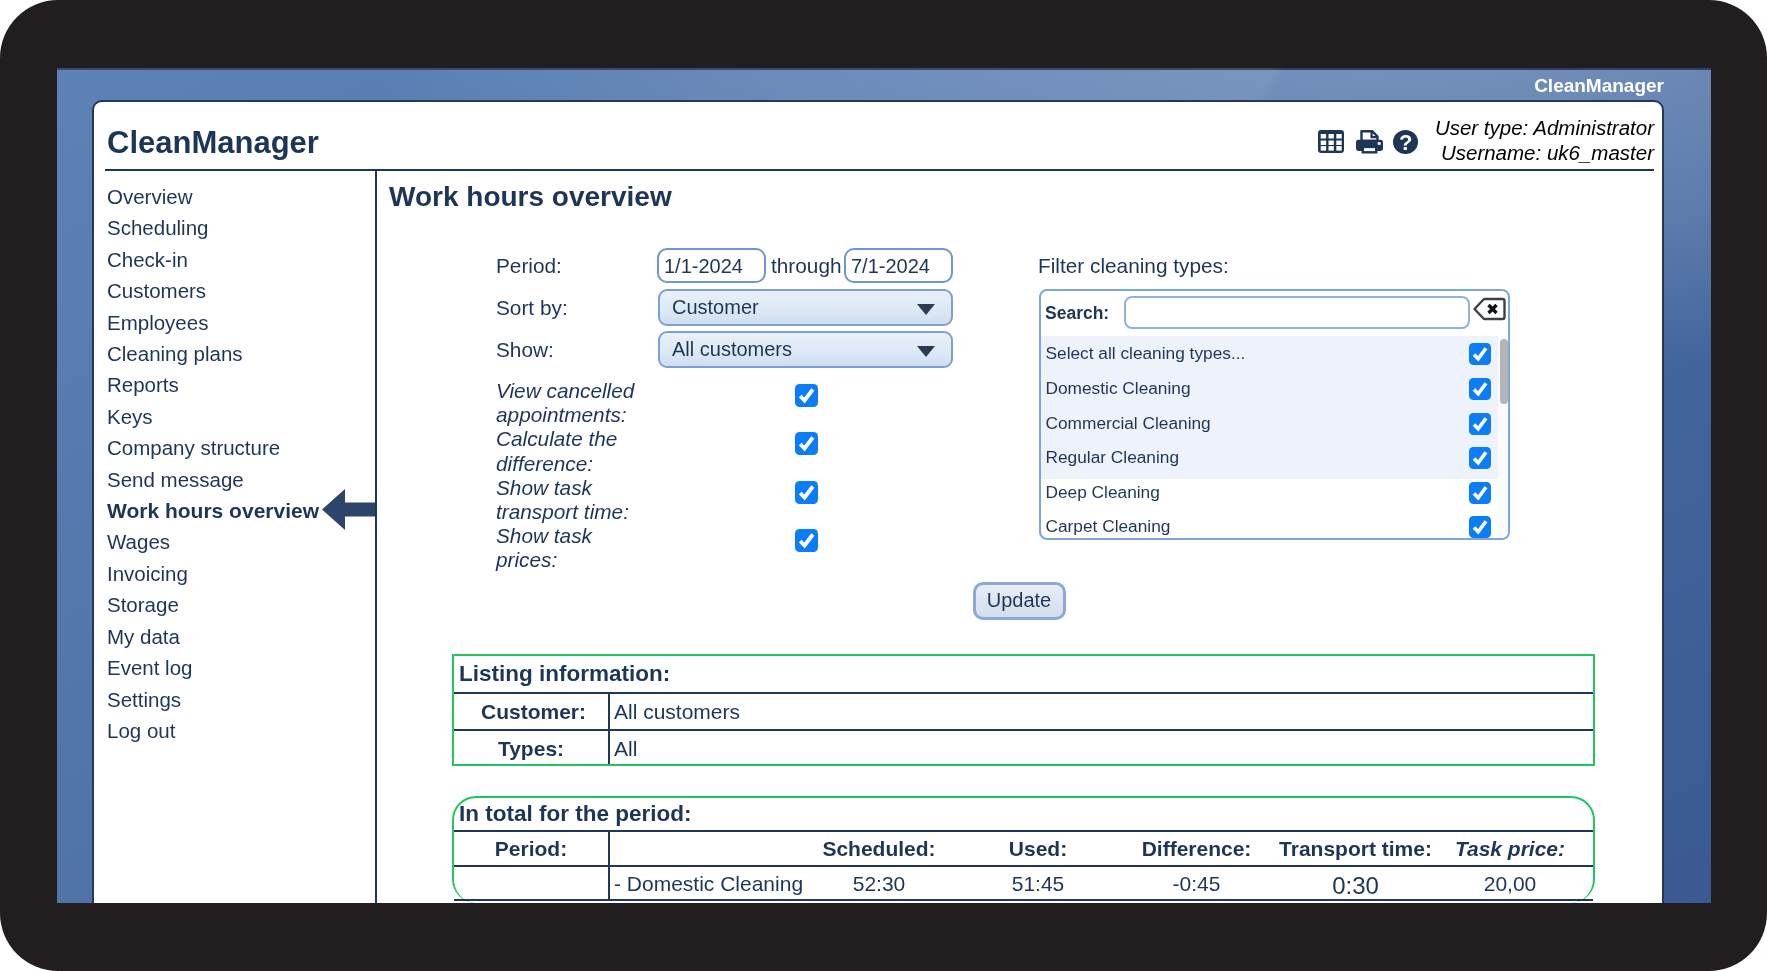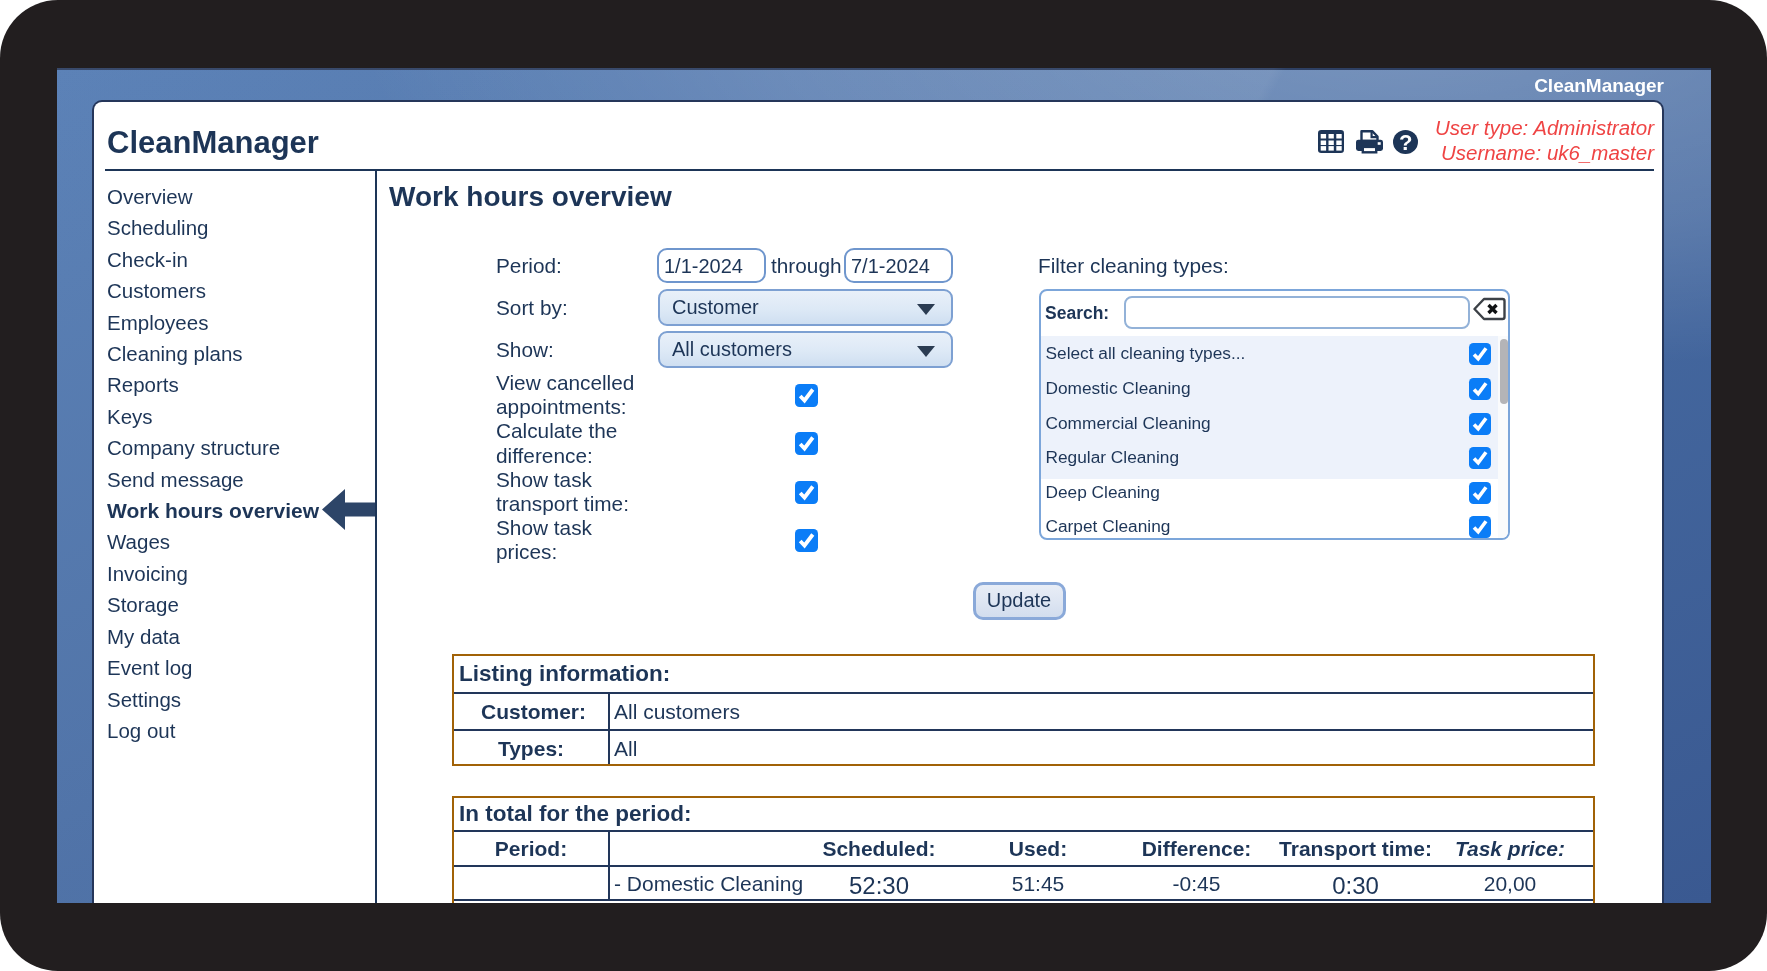--- a/index.html
+++ b/index.html
@@ -14,21 +14,21 @@
            background:linear-gradient(118deg, rgba(255,255,255,0.05) 0%, rgba(255,255,255,0.05) 58%, rgba(255,255,255,0) 58.6%); }
   .bandtitle { position:absolute; top:75px; left:1533px; width:131px; text-align:right;
                font-size:19px; font-weight:bold; color:#fff; letter-spacing:0px; }
   .panel { position:absolute; left:92px; top:100px; width:1572px; height:803px; background:#fff;
            border:2px solid #25365a; border-bottom:none; border-radius:10px 10px 0 0; }
   .navy { color:#1d3557; }
   .logo { position:absolute; left:107px; top:125px; font-size:31px; font-weight:bold; color:#1d3557; }
   .hr { position:absolute; left:105px; top:169px; width:1549px; height:2px; background:#1d3557; }
   .vdivider { position:absolute; left:375px; top:171px; width:2px; height:732px; background:#1d3557; }
   .userinfo { position:absolute; top:115px; right:113px; text-align:right; font-style:italic;
-              font-size:20.5px; line-height:25px; color:#ef4444; }
+              font-size:20.5px; line-height:25px; color:#000000; }
   .menu { position:absolute; left:107px; top:181px; font-size:20.5px; line-height:31.4px; color:#1d3557; }
   .menu div { white-space:nowrap; }
   .menu .sel { font-weight:bold; font-size:21px; }
   .arrow { position:absolute; left:322px; top:489px; }
   .h1 { position:absolute; left:389px; top:181px; font-size:28px; font-weight:bold; color:#1d3557; }
 
   .flabel { position:absolute; left:496px; font-size:20.8px; color:#1d3557; }
   .tinput { position:absolute; width:109px; height:35px; background:#fff; border:2px solid #6f96cd;
             border-radius:10px; font-size:20px; color:#1d3557; line-height:33px; padding-left:5px; }
   .dropdown { position:absolute; left:658px; width:295px; height:37px; border:2px solid #7da0d2; border-radius:9px;
@@ -44,21 +44,21 @@
   .fpanel { position:absolute; left:1039px; top:289px; width:471px; height:251px; background:#fff;
             border:2px solid #7ca6da; border-radius:8px; overflow:hidden; }
   .slabel { position:absolute; left:4px; top:12px; font-size:17.5px; font-weight:bold; color:#1d3557; }
   .sinput { position:absolute; left:83px; top:5px; width:346px; height:33px; border:2px solid #93b2d8; border-radius:8px; background:#fff; }
   .flist { position:absolute; left:0px; top:45px; width:467px; height:143px; background:#edf2fb; }
   .frow { position:absolute; left:4.5px; font-size:17.3px; color:#1d3557; }
   .fcb { position:absolute; left:428px; width:22px; height:22px; background:#0b7df7; border-radius:4.5px; }
   .strack { position:absolute; left:457px; top:45px; width:10px; height:204px; background:#fafbfc; }
   .sthumb { position:absolute; left:458.5px; top:48px; width:8px; height:65px; background:#b4b4b7; border-radius:4px; }
 
-  .tbl { position:absolute; left:452px; width:1143px; border:2px solid #a16207; }
+  .tbl { position:absolute; left:452px; width:1143px; border:2px solid #22c55e; }
 </style>
 </head>
 <body>
   <div class="frame"></div>
   <div class="blue"></div>
   <div class="sheen"></div>
   <div class="bandtitle">CleanManager</div>
   <div class="panel"></div>
 
   <div class="logo">CleanManager</div>
@@ -129,21 +129,21 @@
       <polygon points="0,0 18,0 9,11" fill="#2b3c52"></polygon>
     </svg>
   </div>
   <div class="flabel" style="top:338px">Show:</div>
   <div class="dropdown" style="top:331px">All customers
     <svg width="18" height="11" viewBox="0 0 18 11">
       <polygon points="0,0 18,0 9,11" fill="#2b3c52"></polygon>
     </svg>
   </div>
 
-  <div class="flabel" style="top:371px; line-height:24.2px;">View cancelled<br>appointments:<br>Calculate the<br>difference:<br>Show task<br>transport time:<br>Show task<br>prices:</div>
+  <div class="flabel" style="top:379px; line-height:24.2px;font-style:italic;">View cancelled<br>appointments:<br>Calculate the<br>difference:<br>Show task<br>transport time:<br>Show task<br>prices:</div>
   <div class="cbx" style="left:795px; top:384px;">
     <svg width="23" height="23" viewBox="0 0 23 23">
       <path d="M5.2,12 L9.5,16.5 L17.8,5.5" stroke="#fff" stroke-width="3.8" fill="none"></path>
     </svg>
   </div>
   <div class="cbx" style="left:795px; top:432px;">
     <svg width="23" height="23" viewBox="0 0 23 23">
       <path d="M5.2,12 L9.5,16.5 L17.8,5.5" stroke="#fff" stroke-width="3.8" fill="none"></path>
     </svg>
   </div>
@@ -202,31 +202,31 @@
     <div style="position:absolute; left:0; top:0; width:100%; height:38px; border-bottom:2px solid #22365a;"></div>
     <div style="position:absolute; left:0; top:38px; width:100%; height:37px; border-bottom:2px solid #22365a;"></div>
     <div style="position:absolute; left:154px; top:38px; width:2px; height:70px; background:#22365a;"></div>
     <div class="navy" style="position:absolute; left:5px; top:5px; font-size:22.5px; font-weight:bold;">Listing information:</div>
     <div class="navy" style="position:absolute; left:0px; top:44px; width:159px; text-align:center; font-size:21px; font-weight:bold;">Customer:</div>
     <div class="navy" style="position:absolute; left:160px; top:44px; font-size:21px;">All customers</div>
     <div class="navy" style="position:absolute; left:0px; top:81px; width:154px; text-align:center; font-size:21px; font-weight:bold;">Types:</div>
     <div class="navy" style="position:absolute; left:160px; top:81px; font-size:21px;">All</div>
   </div>
 
-  <div class="tbl" style="top:796px; height:107px; border-bottom:none;">
+  <div class="tbl" style="top:796px; height:107px; border-bottom:none;border-radius:24px;">
     <div style="position:absolute; left:0; top:0; width:100%; height:34px; border-bottom:2px solid #22365a;"></div>
     <div style="position:absolute; left:0; top:34px; width:100%; height:35px; border-bottom:2px solid #22365a;"></div>
     <div style="position:absolute; left:0; top:69px; width:100%; height:34px; border-bottom:2px solid #22365a;"></div>
     <div style="position:absolute; left:154px; top:34px; width:2px; height:69px; background:#22365a;"></div>
     <div class="navy" style="position:absolute; left:5px; top:3px; font-size:22.5px; font-weight:bold;">In total for the period:</div>
     <div class="navy" style="position:absolute; left:0; top:39px; width:154px; text-align:center; font-size:21px; font-weight:bold;">Period:</div>
     <div class="navy" style="position:absolute; left:355px; top:39px; width:140px; text-align:center; font-size:21px; font-weight:bold; white-space:nowrap;">Scheduled:</div>
     <div class="navy" style="position:absolute; left:514px; top:39px; width:140px; text-align:center; font-size:21px; font-weight:bold; white-space:nowrap;">Used:</div>
     <div class="navy" style="position:absolute; left:672.5px; top:39px; width:140px; text-align:center; font-size:21px; font-weight:bold; white-space:nowrap;">Difference:</div>
     <div class="navy" style="position:absolute; left:816.5px; top:39px; width:170px; text-align:center; font-size:21px; font-weight:bold; white-space:nowrap;">Transport time:</div>
     <div class="navy" style="position:absolute; left:981px; top:39px; width:150px; text-align:center; font-size:21px; font-weight:bold; white-space:nowrap;font-style:italic;">Task price:</div>
     <div class="navy" style="position:absolute; left:160px; top:74px; font-size:21px;">- Domestic Cleaning</div>
-    <div class="navy" style="position:absolute; left:355px; top:74px; width:140px; text-align:center; font-size:24px;">52:30</div>
+    <div class="navy" style="position:absolute; left:355px; top:74px; width:140px; text-align:center; font-size:21px;">52:30</div>
     <div class="navy" style="position:absolute; left:514px; top:74px; width:140px; text-align:center; font-size:21px;">51:45</div>
     <div class="navy" style="position:absolute; left:672.5px; top:74px; width:140px; text-align:center; font-size:21px;">-0:45</div>
     <div class="navy" style="position:absolute; left:816.5px; top:74px; width:170px; text-align:center; font-size:24px;">0:30</div>
     <div class="navy" style="position:absolute; left:981px; top:74px; width:150px; text-align:center; font-size:21px;">20,00</div>
   </div>
 
 </body></html>

